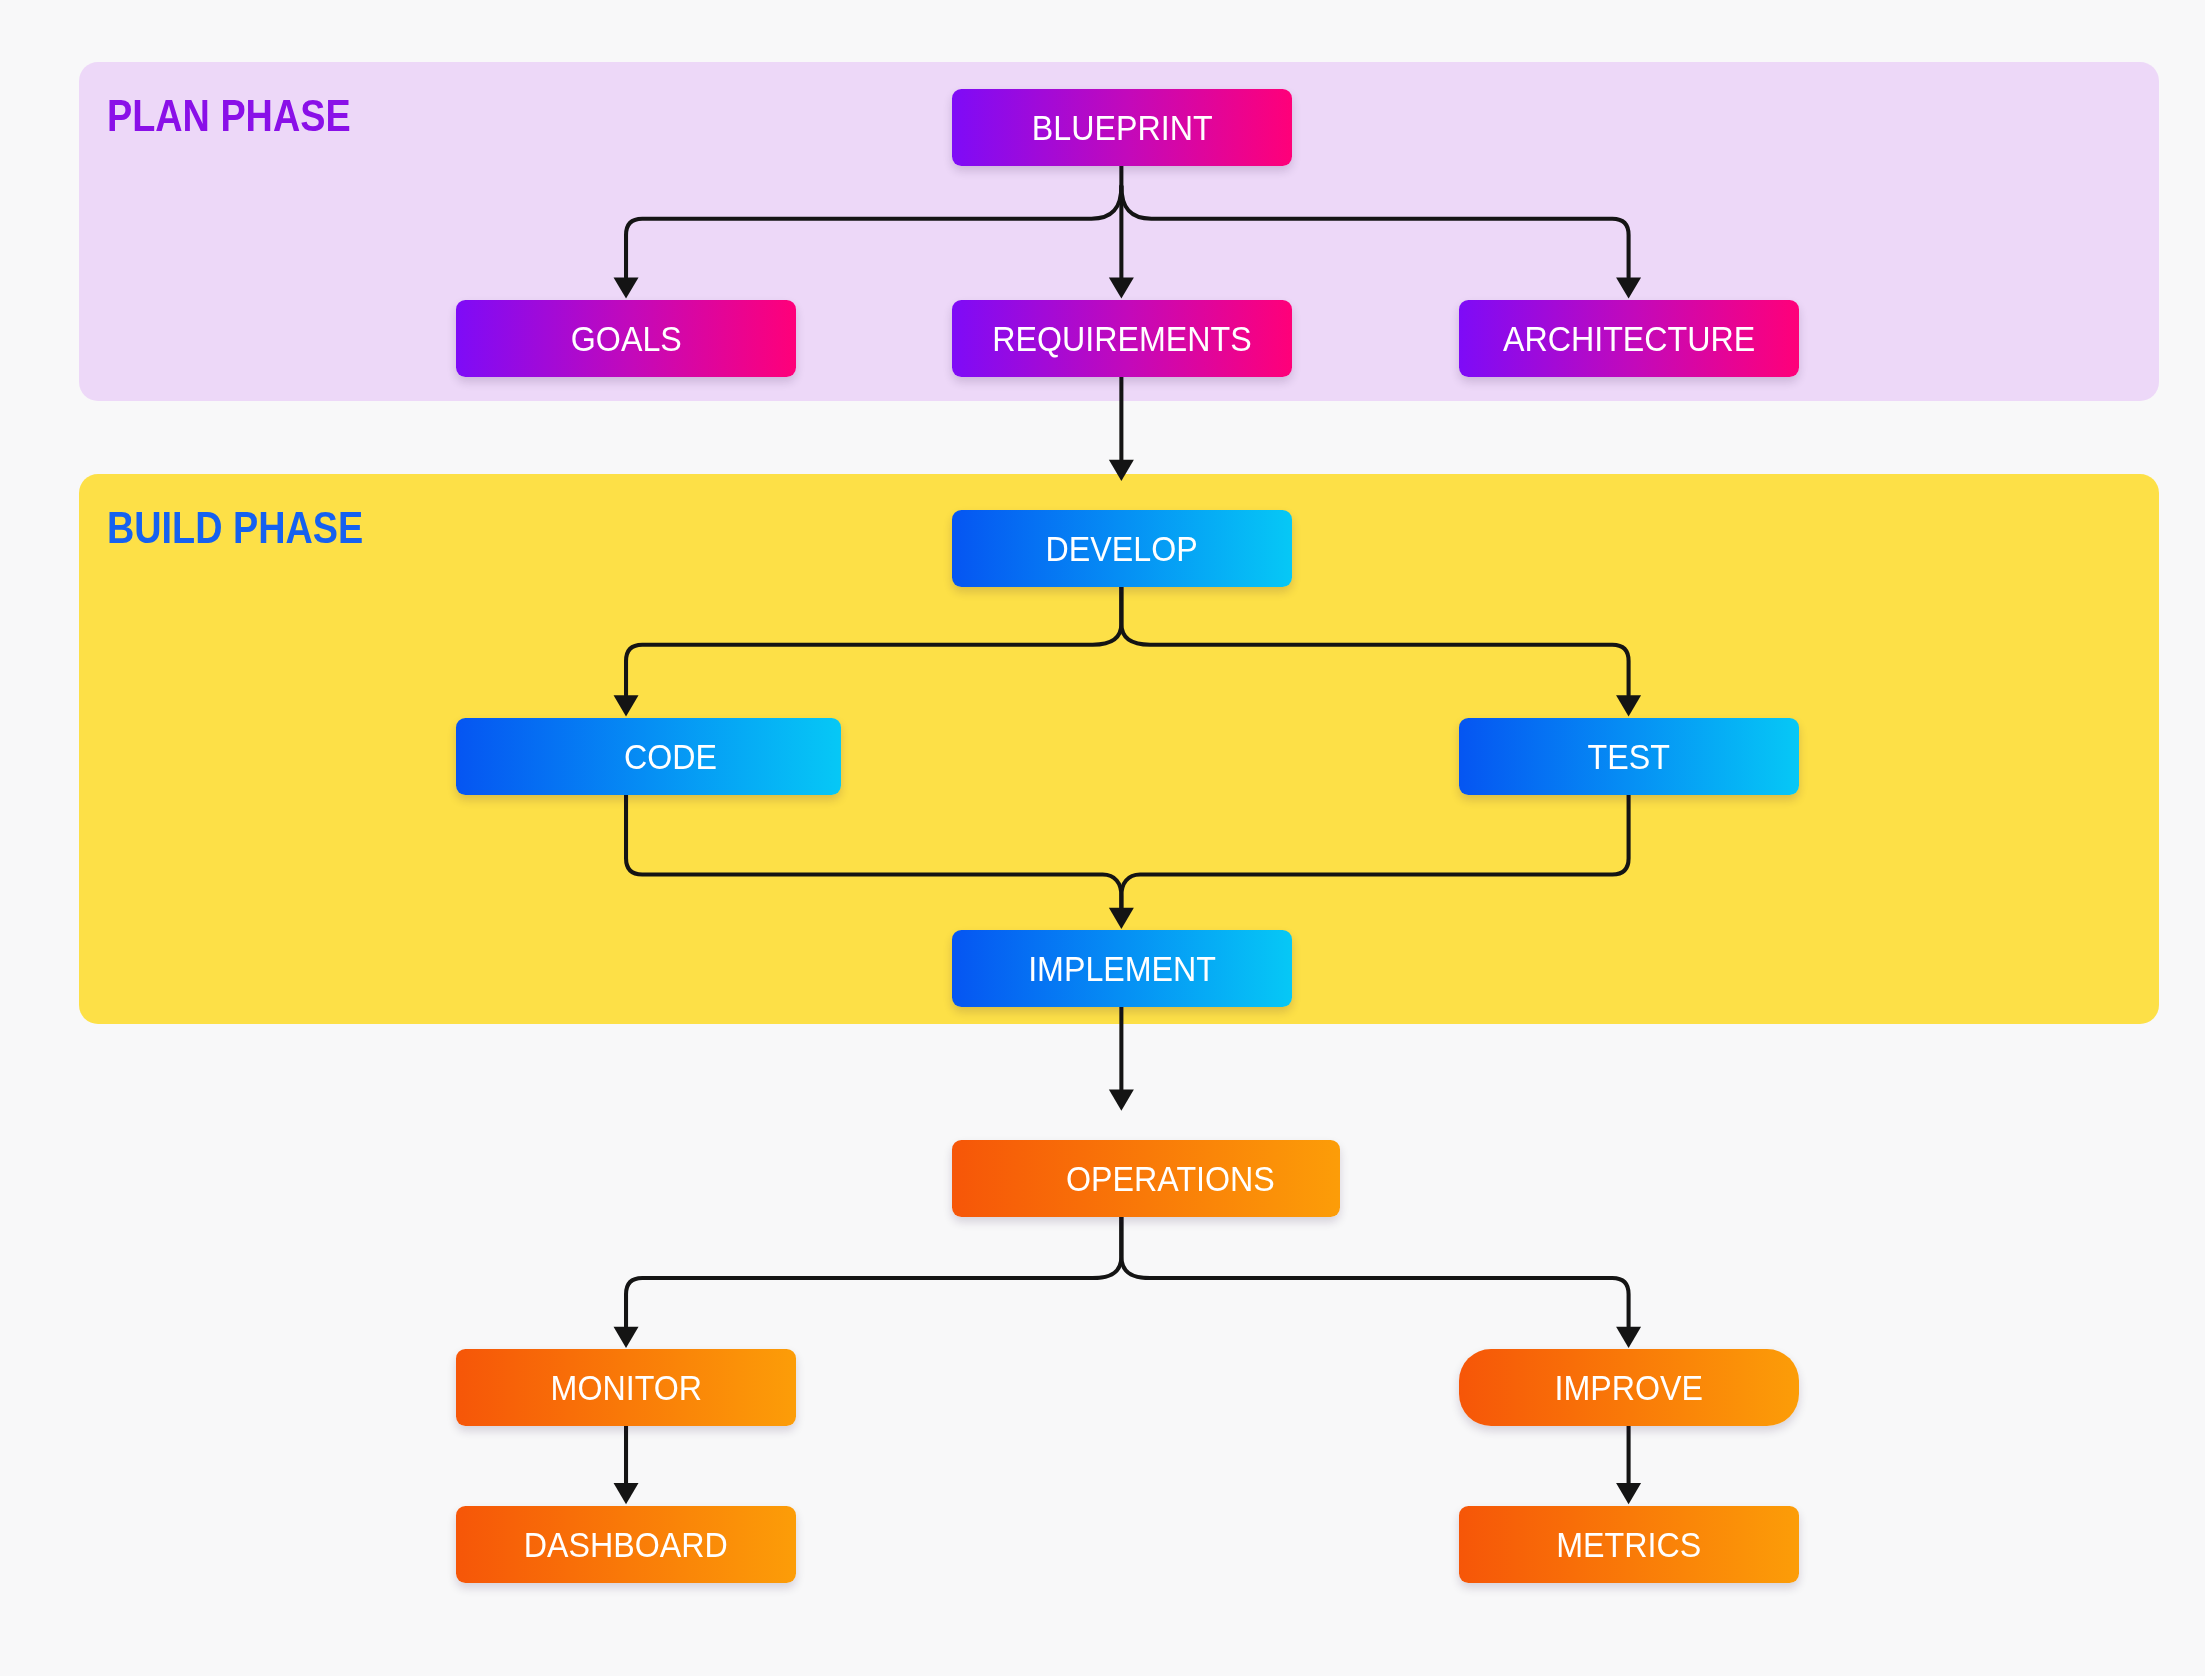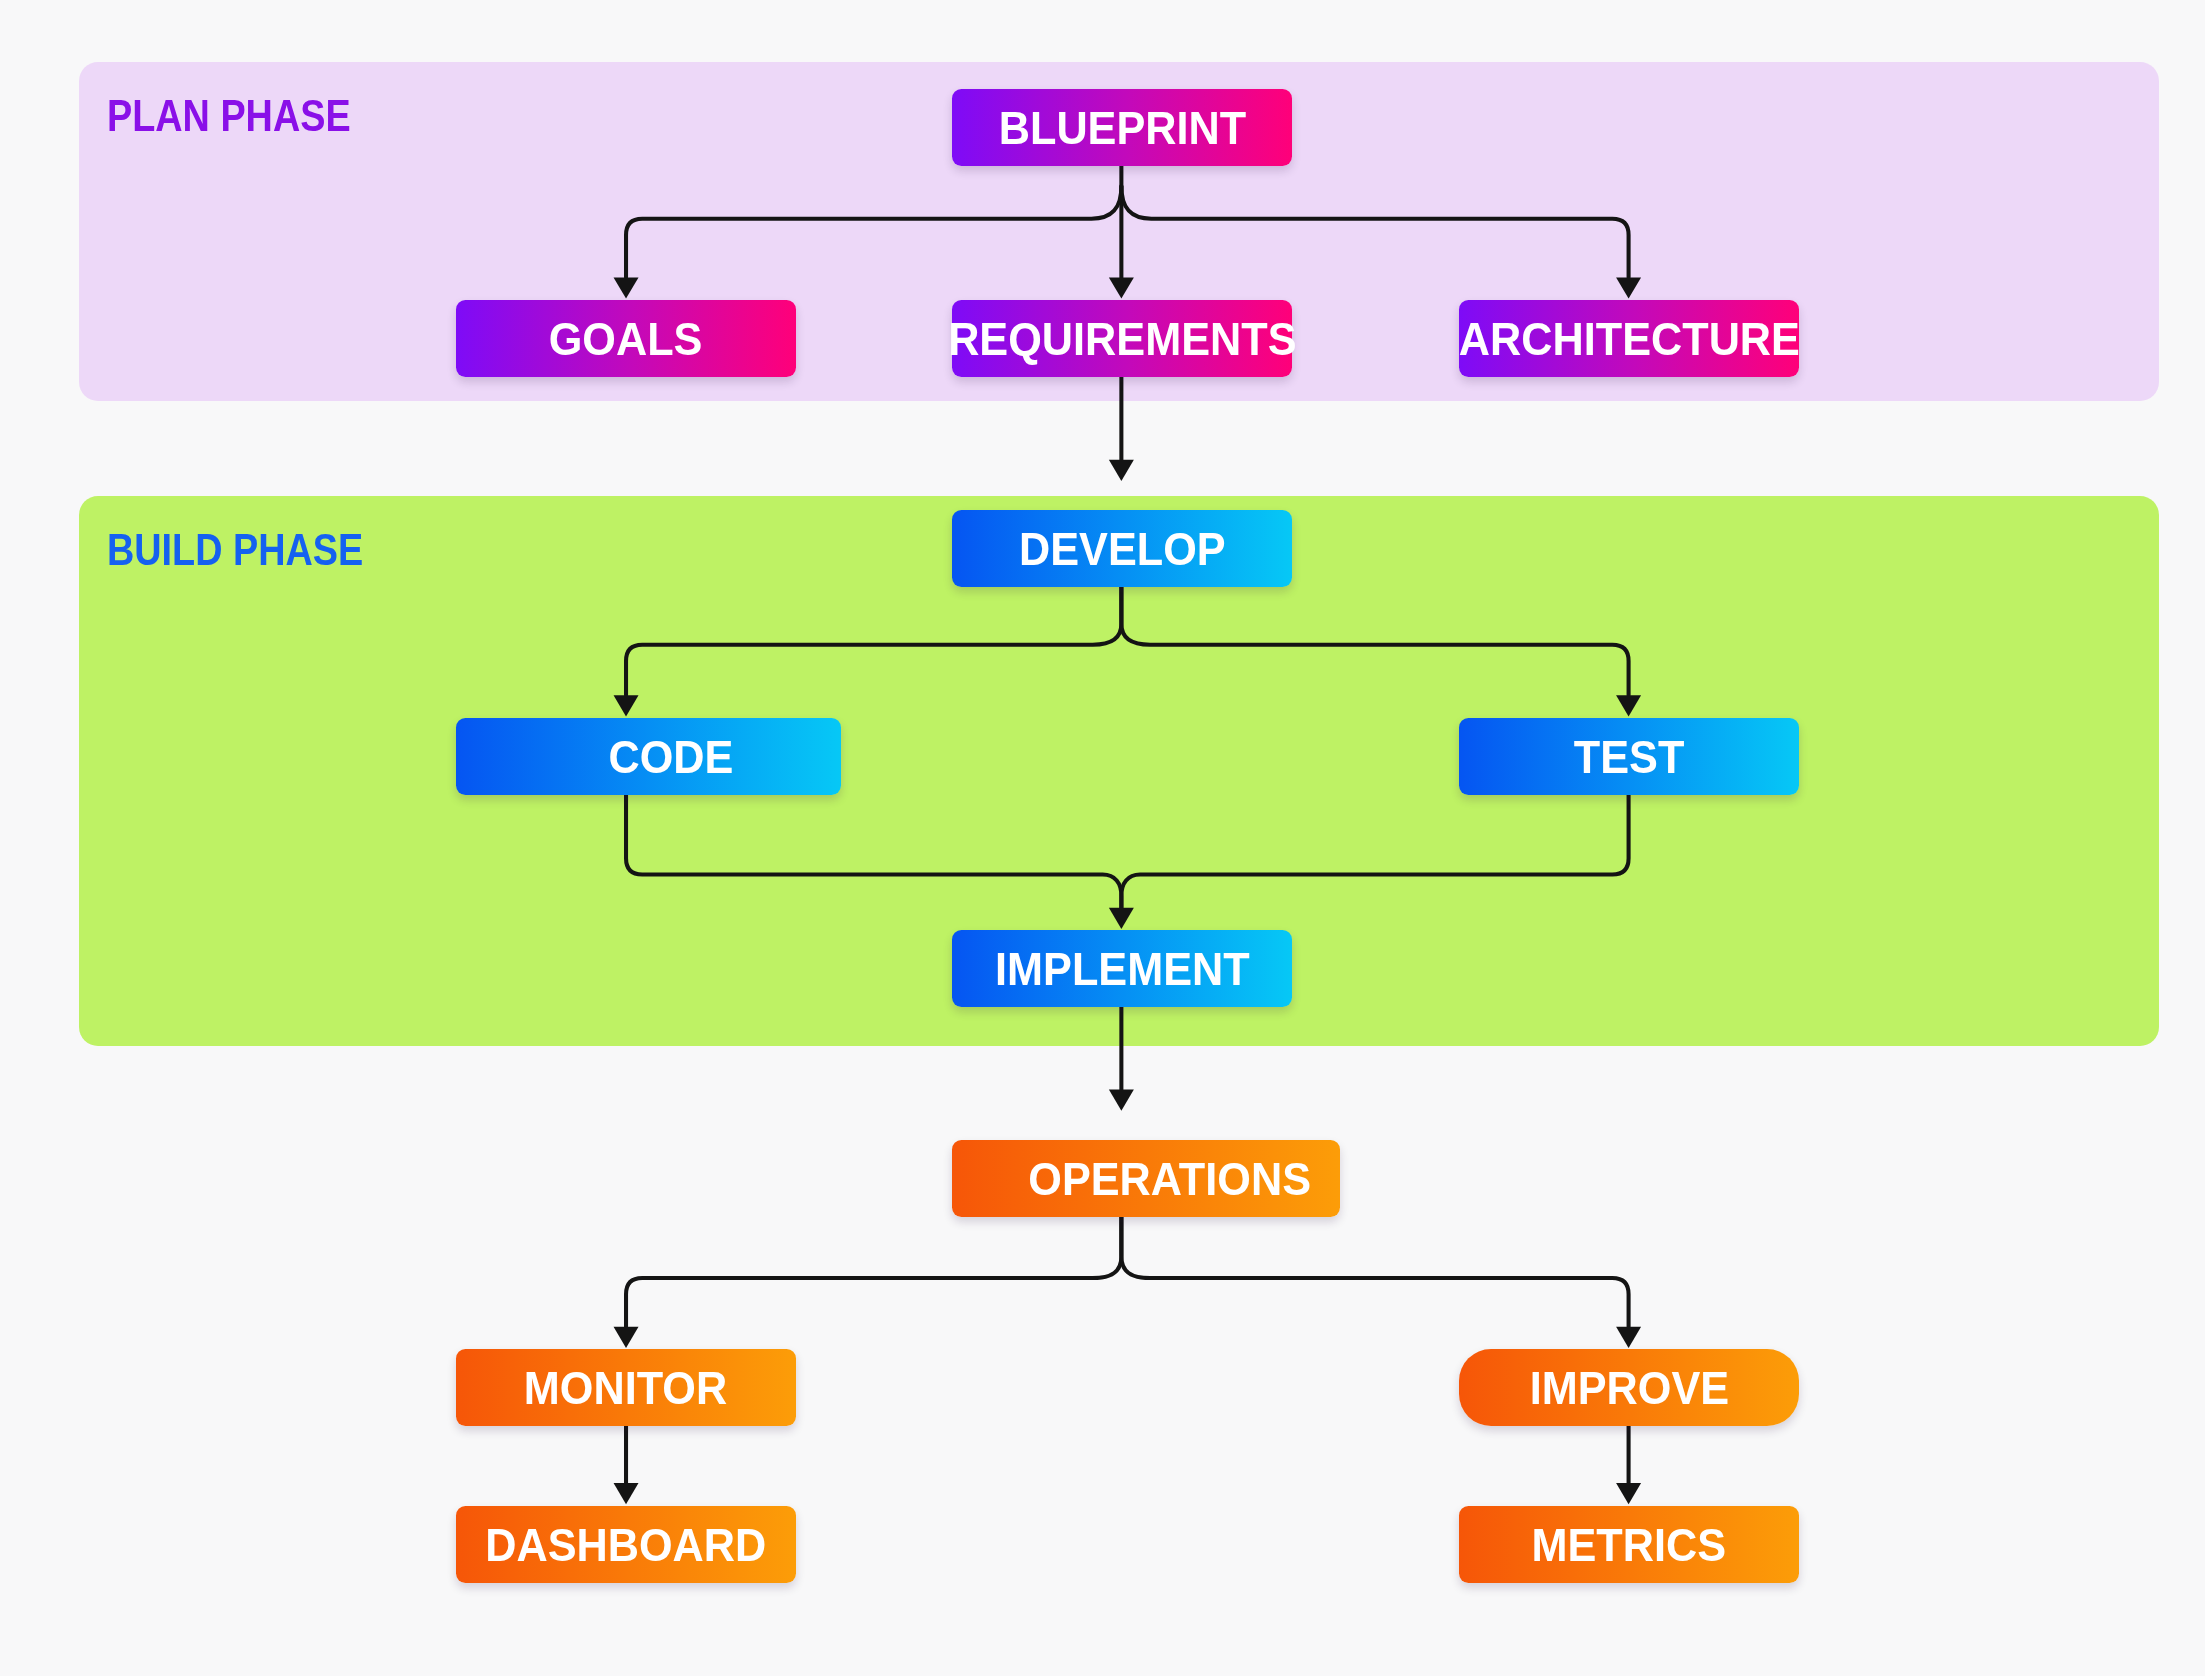--- a/index.html
+++ b/index.html
@@ -5,36 +5,36 @@
   html,body{margin:0;padding:0;}
   body{
     width:2205px;height:1676px;
     background:#f8f8f9;
     font-family:"Liberation Sans", sans-serif;
     position:relative;overflow:hidden;
   }
   .stage{position:absolute;left:0;top:0;width:2205px;height:1656px;margin-left:17px;}
   .panel{position:absolute;left:62px;width:2080px;border-radius:19px;}
   .panel.plan{top:62px;height:339px;background:#edd8f8;}
-  .panel.build{top:496px;height:550px;background:#bef264;}
+  .panel.build{top:474px;height:550px;background:#fde047;}
   .panel.run{top:1112px;height:500px;background:#fce1d2;}
   .phase-label{
     position:absolute;left:27.5px;top:27.5px;
     font-size:45px;font-weight:bold;letter-spacing:0px;
     transform:scaleX(0.84);transform-origin:left top;
     white-space:nowrap;
   }
   .panel.plan .phase-label{color:#8a10e8;}
   .panel.build .phase-label{color:#1561f0;}
   .panel.run .phase-label{color:#fb4d0d;}
   .node{
     position:absolute;width:340px;height:77px;
     border-radius:9.4px;
     display:flex;align-items:center;justify-content:center;
-    color:#ffffff;font-size:47px;font-weight:bold;
+    color:#ffffff;font-size:35px;font-weight:normal;
     box-shadow:0 5px 10px rgba(40,10,60,0.16);
   }
   .node > span{transform:scaleX(0.92);transform-origin:center;white-space:nowrap;}
   .node.plan{background:linear-gradient(90deg,#7e0bf7 0%,#c309ba 52%,#ff0079 100%);}
   .node.build{background:linear-gradient(90deg,#0555f2 0%,#06c8f6 100%);}
   .node.run{background:linear-gradient(90deg,#f65608 0%,#fc9d08 100%);}
   svg.wires{position:absolute;left:0;top:0;pointer-events:none;}
   svg.wires path.wire{fill:none;stroke:#141414;stroke-width:6.5;stroke-linecap:round;stroke-linejoin:round;}
   svg.wires path.head{fill:#141414;stroke:none;}
 </style>

